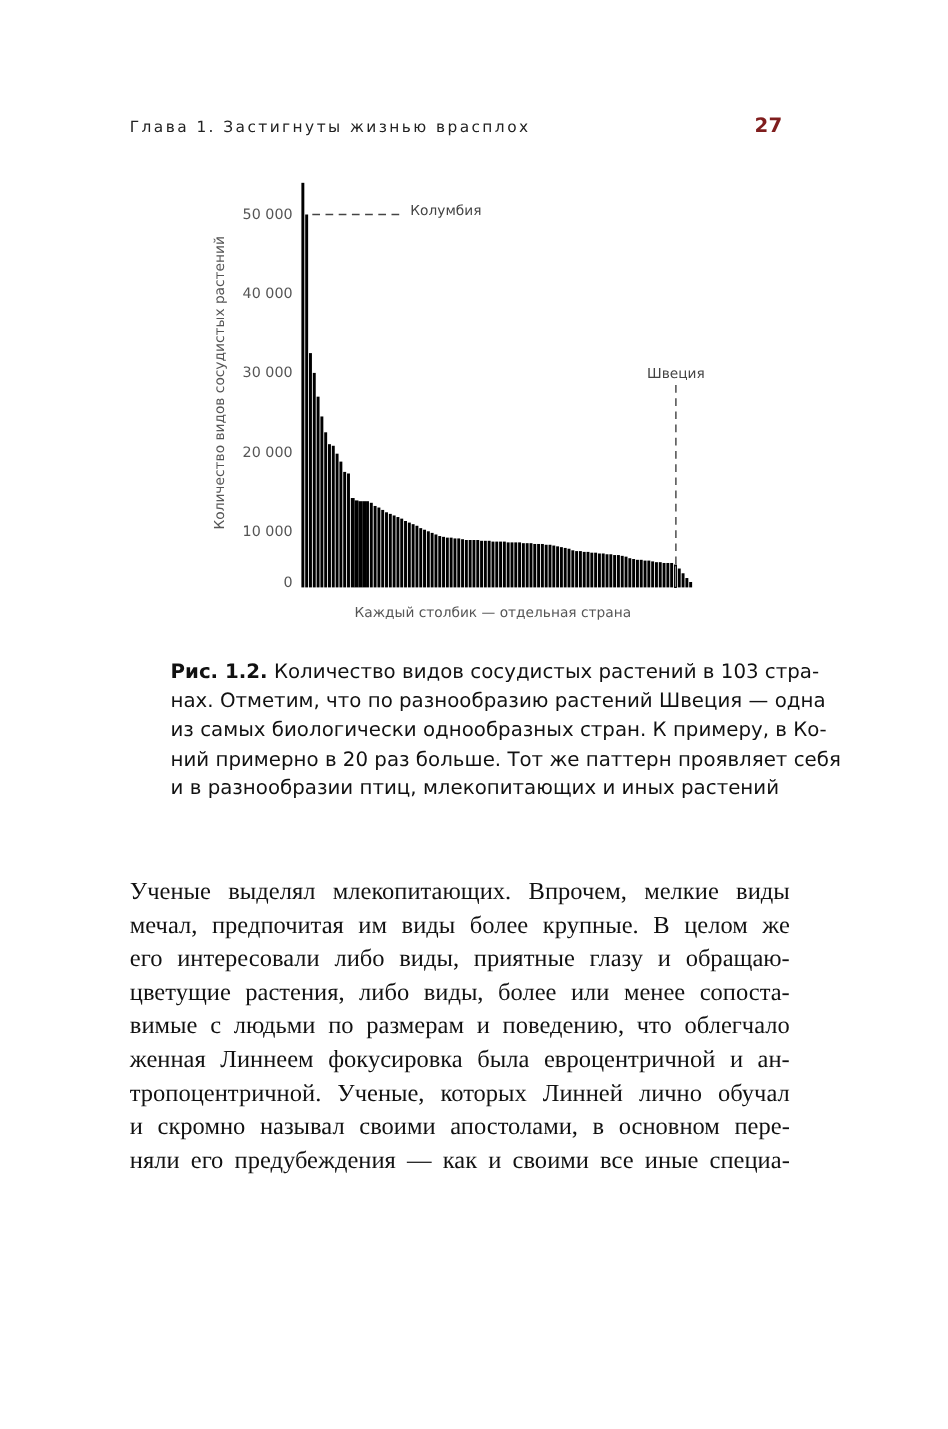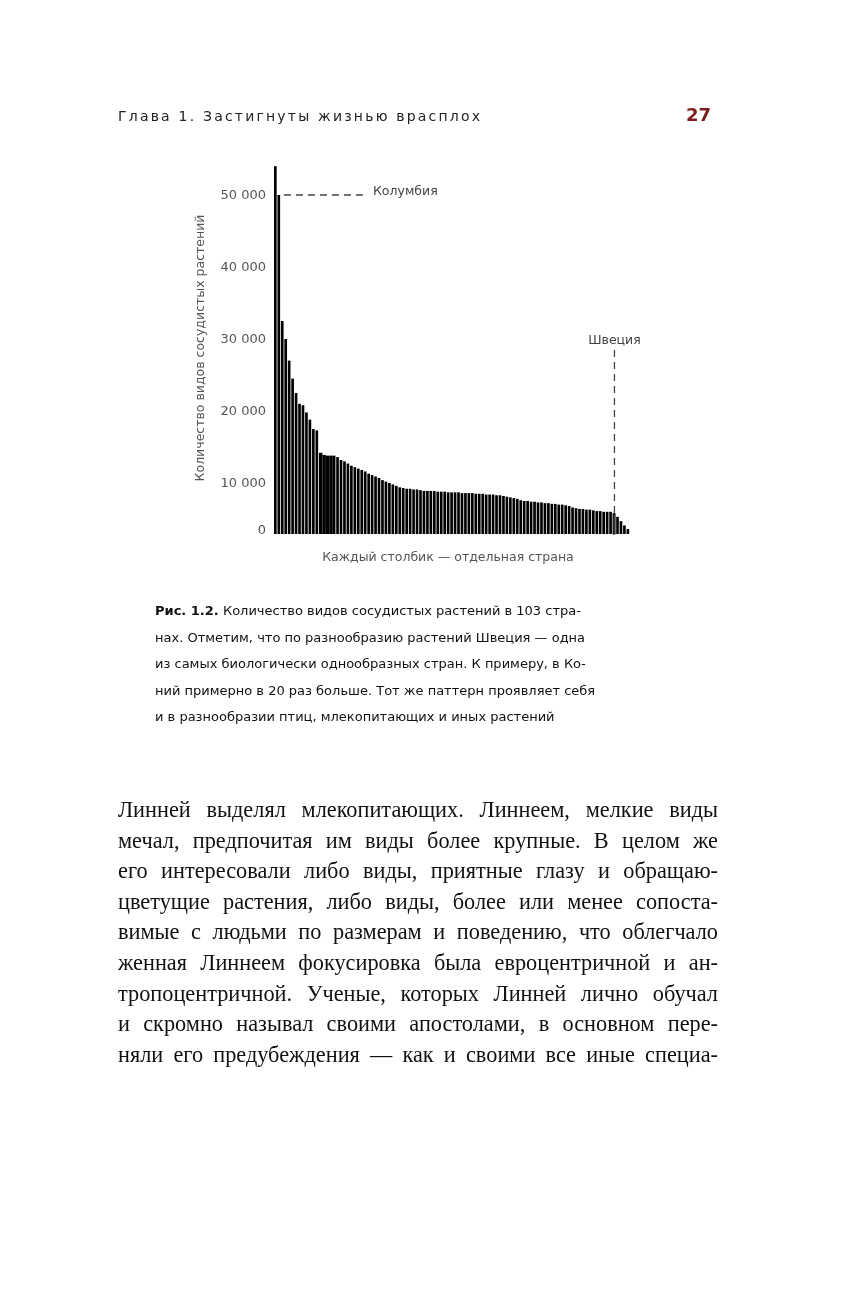--- a/index.html
+++ b/index.html
@@ -8,21 +8,21 @@
     position: absolute; left: 118px; top: 108px;
     font-family: "DejaVu Sans", sans-serif; font-size: 14px; letter-spacing: 2.2px; color: #222;
   }
   .page-num {
     position: absolute; left: 686px; top: 104px;
     font-family: "DejaVu Sans", sans-serif; font-size: 18px; font-weight: bold; color: #7f1d1d;
   }
   #chart { position: absolute; left: 0; top: 0; }
   .caption {
     position: absolute; left: 155px; top: 598px; width: 520px;
-    font-family: "DejaVu Sans", sans-serif; font-size: 13px; line-height: 26.5px; color: #111;
+    font-family: "DejaVu Sans", sans-serif; font-size: 18px; line-height: 26.5px; color: #111;
   }
   .caption .cap-line { display: block; white-space: nowrap; }
   .caption .fig-label { font-weight: bold; }
   .body-text {
     position: absolute; left: 118px; top: 795px; width: 600px;
     font-family: "Liberation Serif", serif; font-size: 22.3px; line-height: 30.6px; color: #111;
   }
   .body-text .line { display: block; white-space: nowrap; text-align: justify; text-align-last: justify; }
   svg text { font-family: "DejaVu Sans", sans-serif; }
 </style>
@@ -163,21 +163,21 @@
 
 <div class="caption">
   <span class="cap-line"><span class="fig-label">Рис. 1.2.</span><span> Количество видов сосудистых растений в 103 стра-</span></span>
   <span class="cap-line">нах. Отметим, что по разнообразию растений Швеция — одна</span>
   <span class="cap-line">из самых биологически однообразных стран. К примеру, в Ко-</span>
   <span class="cap-line">ний примерно в 20 раз больше. Тот же паттерн проявляет себя</span>
   <span class="cap-line">и в разнообразии птиц, млекопитающих и иных растений</span>
 </div>
 
 <div class="body-text">
-  <span class="line">Линней выделял млекопитающих. Линнеем, мелкие виды</span>
+  <span class="line">Ученые выделял млекопитающих. Впрочем, мелкие виды</span>
   <span class="line">мечал, предпочитая им виды более крупные. В целом же</span>
   <span class="line">его интересовали либо виды, приятные глазу и обращаю-</span>
   <span class="line">цветущие растения, либо виды, более или менее сопоста-</span>
   <span class="line">вимые с людьми по размерам и поведению, что облегчало</span>
   <span class="line">женная Линнеем фокусировка была евроцентричной и ан-</span>
   <span class="line">тропоцентричной. Ученые, которых Линней лично обучал</span>
   <span class="line">и скромно называл своими апостолами, в основном пере-</span>
   <span class="line">няли его предубеждения — как и своими все иные специа-</span>
 </div>
 

